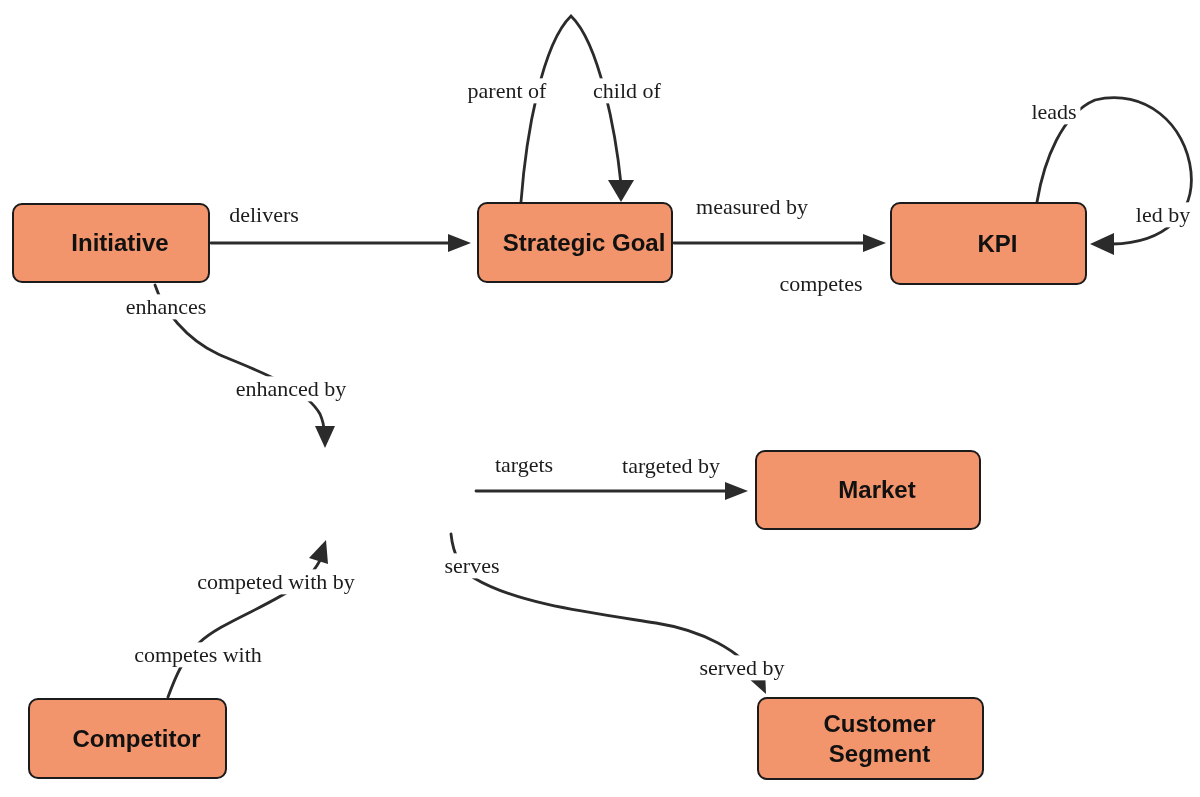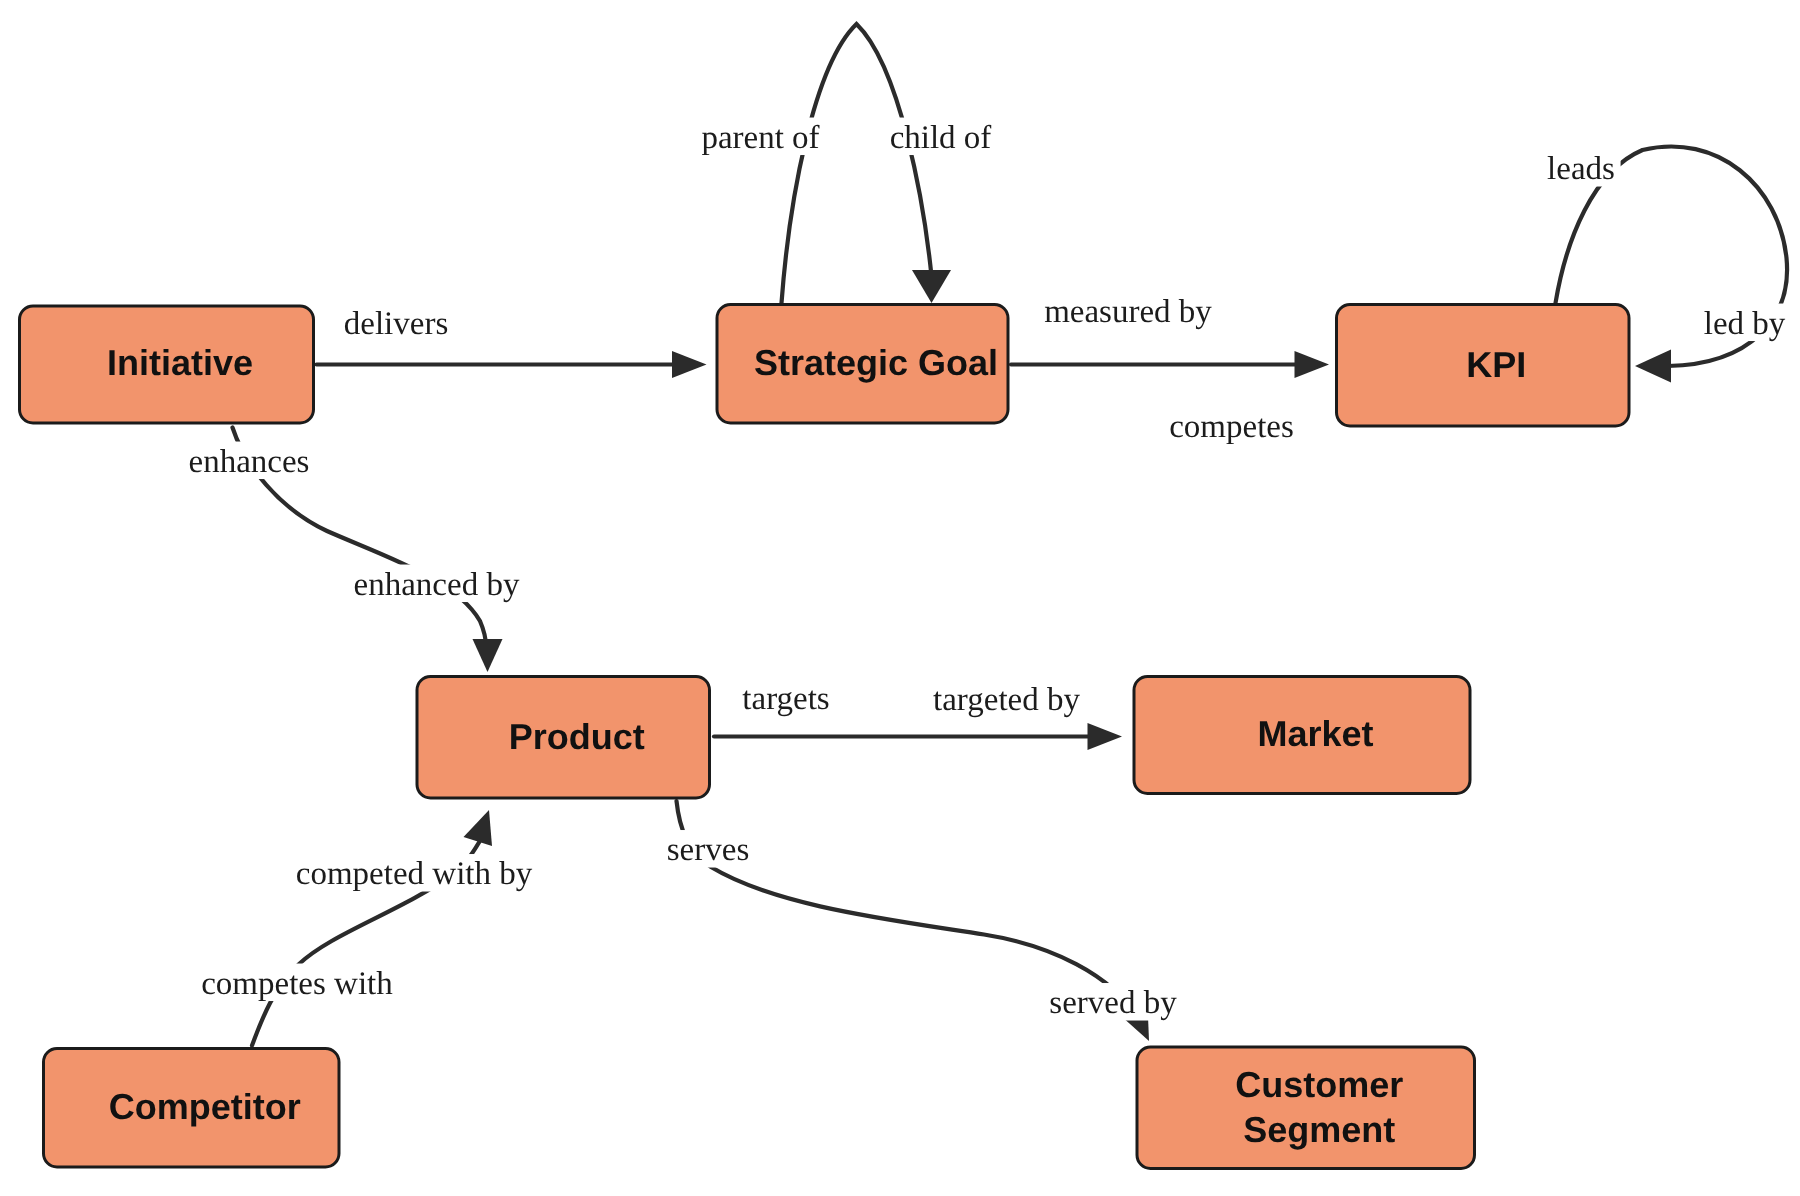--- a/index.html
+++ b/index.html
@@ -114,23 +114,20 @@
 
   <div class="node" style="left:12px;top:203px;width:198px;height:80px;">
     <span class="lbl">Initiative</span>
   </div>
   <div class="node" style="left:890px;top:202px;width:197px;height:83px;">
     <span class="lbl">KPI</span>
   </div>
   <div class="node" style="left:477px;top:202px;width:196px;height:81px;">
     <span class="lbl">Strategic Goal</span>
   </div>
-  <div class="node" style="left:277px;top:450px;width:197px;height:83px;">
-    <span class="lbl">Product</span>
-  </div>
   <div class="node" style="left:755px;top:450px;width:226px;height:80px;">
     <span class="lbl">Market</span>
   </div>
   <div class="node" style="left:28px;top:698px;width:199px;height:81px;">
     <span class="lbl">Competitor</span>
   </div>
   <div class="node" style="left:757px;top:697px;width:227px;height:83px;">
     <span class="lbl wrap2">Customer Segment</span>
   </div>
 

